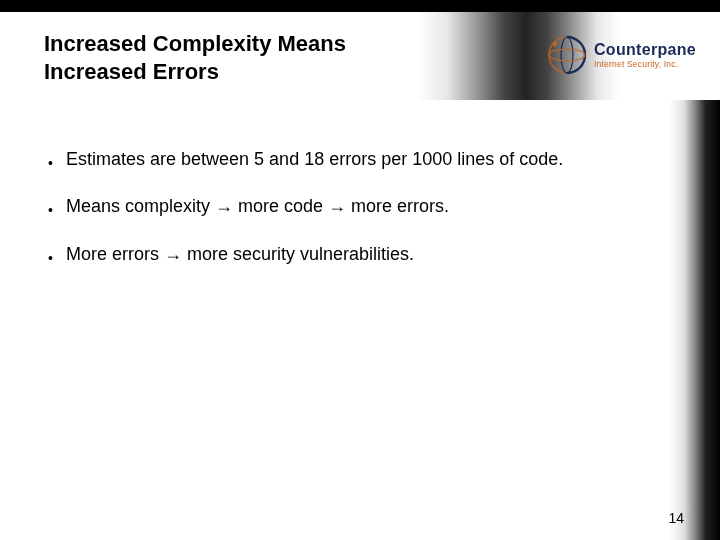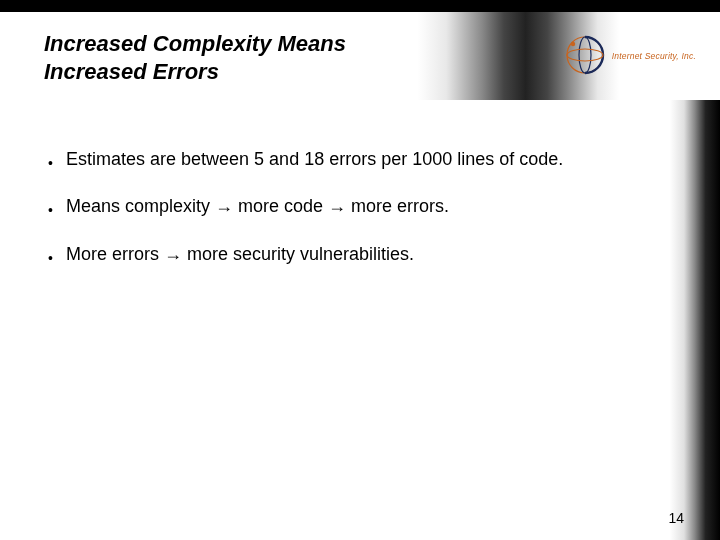--- a/index.html
+++ b/index.html
@@ -13,21 +13,20 @@
   }
   .header-band {
     position: absolute;
     top: 12px;
     left: 0;
     right: 0;
     height: 88px;
     background: linear-gradient(to right, #fff 0%, #fff 58%, #e8e8e8 62%, #888 67%, #444 70%, #222 73%, #444 76%, #888 79%, #e8e8e8 83%, #fff 86%, #fff 100%);
     display: flex;
     align-items: center;
-    font-style: italic;
   }
   .title-wrap {
     position: absolute;
     left: 44px;
     top: 18px;
     width: 400px;
   }
   .title {
     font-size: 22px;
     font-weight: bold;
@@ -57,21 +56,20 @@
     font-size: 16px;
     font-weight: bold;
     color: #1a2a5a;
     letter-spacing: 0.3px;
   }
   .logo-tag {
     font-size: 8.5px;
     color: #c8641e;
     letter-spacing: 0.2px;
     margin-top: 2px;
-    text-align: right;
   }
   .body-area {
     position: absolute;
     top: 100px;
     left: 0;
     right: 0;
     bottom: 0;
     background: linear-gradient(to right, #fff 0%, #fff 93%, #e0e0e0 95%, #888 96.5%, #222 98%, #000 100%);
   }
   .bullets {
@@ -117,20 +115,21 @@
     <div class="logo-mark">
       <svg viewBox="0 0 42 42">
         <circle cx="21" cy="21" r="18" fill="none" stroke="#c8641e" stroke-width="1.2"></circle>
         <path d="M 21 3 A 18 18 0 0 1 21 39" fill="none" stroke="#1a2a5a" stroke-width="2.4"></path>
         <ellipse cx="21" cy="21" rx="6" ry="18" fill="none" stroke="#1a2a5a" stroke-width="1.2"></ellipse>
         <ellipse cx="21" cy="21" rx="18" ry="6" fill="none" stroke="#c8641e" stroke-width="1.2"></ellipse>
         <circle cx="9" cy="10" r="2.2" fill="#c8641e"></circle>
       </svg>
     </div>
     <div class="logo-text">
+      <div class="logo-name">Counterpane</div>
       <div class="logo-tag">Internet Security, Inc.</div>
     </div>
   </div>
 </div>
 
 <div class="body-area"></div>
 
 <div class="bullets">
   <div class="bullet">
     <span class="dot">•</span>

